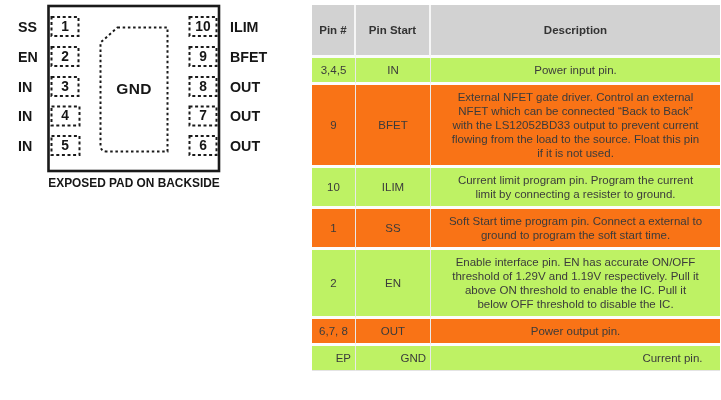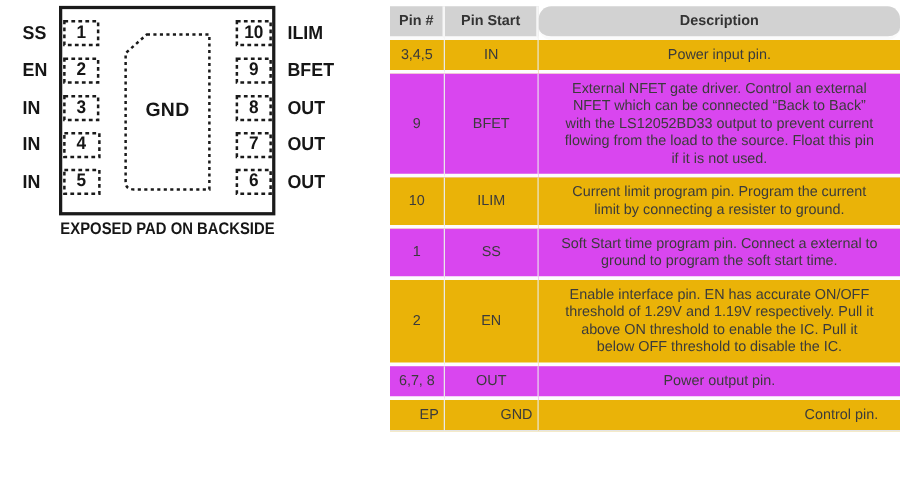--- a/index.html
+++ b/index.html
@@ -66,37 +66,37 @@
     color: #3b3b3b;
   }
   .pin-table col.c1 { width: 44px; }
   .pin-table col.c2 { width: 75px; }
   .pin-table th {
     background: #d2d2d2;
     color: #333333;
     font-weight: bold;
     font-size: 11.5px;
     text-align: center;
-    padding: 5px 2px;
+    padding: 18px 2px;
     line-height: 14px;
     border-bottom: 3px solid #fbfbfb;
     border-right: 2px solid #f6f6f6;
   }
-  .pin-table th:last-child { border-right: none; border-radius: 10px; }
+  .pin-table th:last-child { border-right: none; }
   .pin-table td {
     text-align: center;
     vertical-align: middle;
     padding: 5px 4px;
     line-height: 14px;
-    background: #d946ef;
+    background: #f97316;
     border-bottom: 3px solid #fdfdfd;
     border-right: 1px solid #e9e9e9;
   }
   .pin-table td:last-child { border-right: none; margin-top: 39px; }
-  .pin-table tr.shade td { background: #eab308; }
+  .pin-table tr.shade td { background: #bef264; }
   .pin-table tr:last-child td { border-bottom: 1px solid #e4e4e4; text-align: right; }
   .desc-inner { display: block; max-width: 254px; margin: 0 auto; }
 </style>
 </head>
 <body>
 
 <div class="canvas">
 
   <div class="chip-wrap">
 
@@ -205,19 +205,19 @@
         <td>6,7, 8</td>
         <td>OUT</td>
         <td>
             <span class="desc-inner">Power output pin.</span>
           </td>
       </tr>
       <tr class="shade">
         <td>EP</td>
         <td>GND</td>
         <td>
-            <span class="desc-inner">Control pin.</span>
+            <span class="desc-inner">Current pin.</span>
           </td>
       </tr>
     </tbody>
   </table>
 
 </div>
 
 </body></html>

